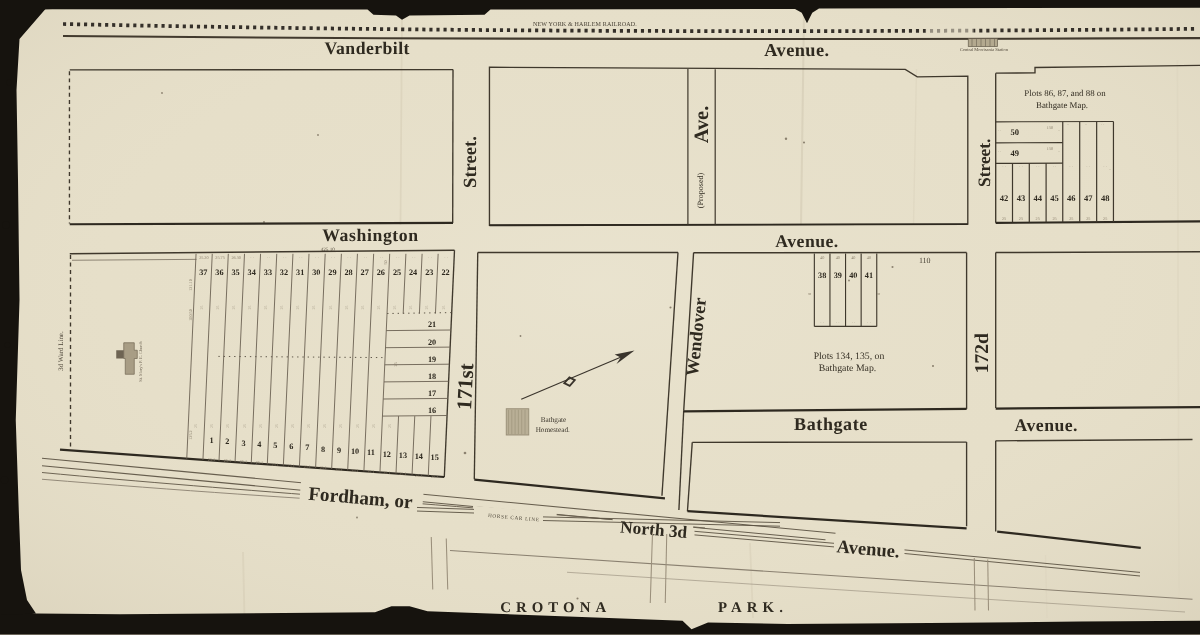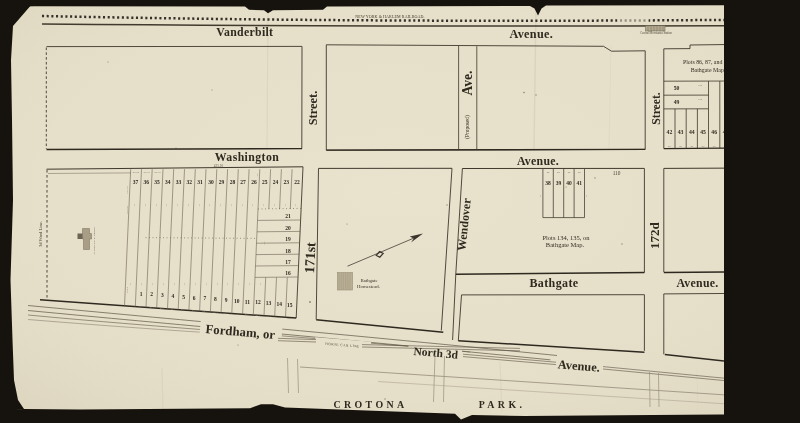--- a/index.html
+++ b/index.html
@@ -1,17 +1,17 @@
 <!DOCTYPE html>
 <html><head>
 <meta charset="utf-8">
 <title>Bathgate Map</title>
 <style>
 html,body{margin:0;padding:0;background:#16130e;}
-#map{position:relative;width:724px;height:423px;overflow:hidden;}
+#map{position:relative;width:800px;height:423px;overflow:hidden;}
 svg{display:block;}
 </style>
 </head>
 <body>
 <div id="map">
 <svg width="800" height="423" viewBox="0 0 800 423">
 <defs>
 <radialGradient id="vign" cx="50%" cy="45%" r="75%">
 <stop offset="0%" stop-color="#eae4d0" stop-opacity="0.8"></stop>
 <stop offset="55%" stop-color="#e6dfc9" stop-opacity="0.2"></stop>

